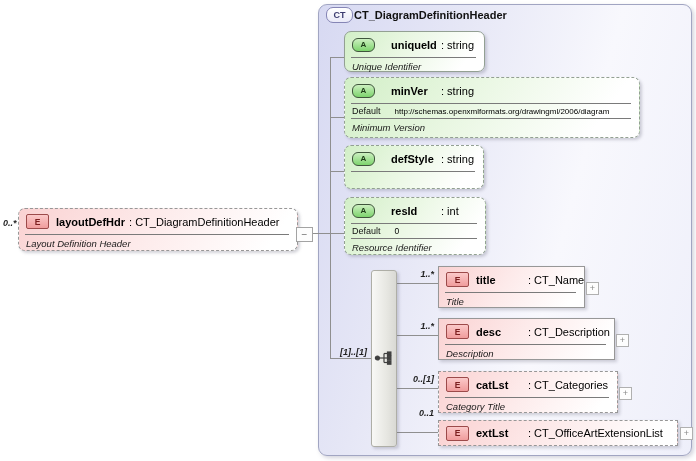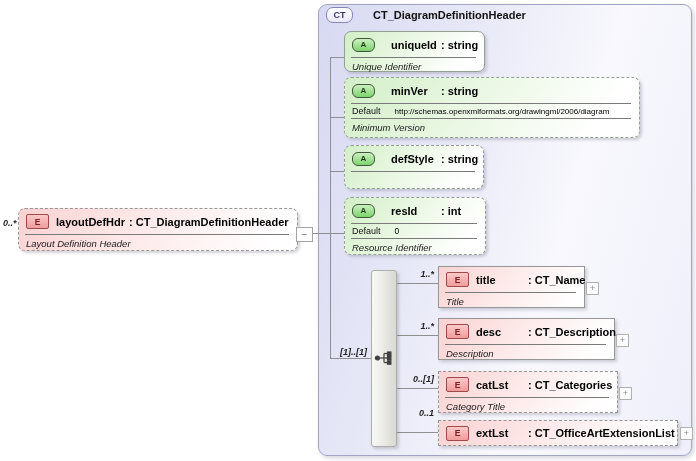--- a/index.html
+++ b/index.html
@@ -4,21 +4,21 @@
 <style>
   html,body{margin:0;padding:0;background:#fff;}
   .canvas{position:relative;width:696px;height:461px;background:#ffffff;overflow:hidden;
           font-family:"Liberation Sans",sans-serif;color:#000;}
   .abs{position:absolute;box-sizing:border-box;}
 
   
   .ct-container{left:318px;top:4px;width:374px;height:452px;border:1px solid #a1a5c2;border-radius:9px;
     background:linear-gradient(105deg,#d7d9f2 0%,#e6e7f6 30%,#f8f8fd 62%,#eeeffa 100%);
     box-shadow:2px 2px 4px rgba(130,130,155,.35);}
-  .ct-header{left:326px;top:7px;height:16px;display:flex;align-items:center;gap:20px;}
+  .ct-header{left:326px;top:7px;height:16px;display:flex;align-items:center;gap:1px;}
   .badge-ct{width:25px;height:14px;border:1px solid #8585b5;border-radius:7px;background:linear-gradient(#ffffff,#e9e9f8);
     color:#3c3c70;font-size:9px;font-weight:bold;display:flex;align-items:center;justify-content:center;}
   .ct-title{font-size:11px;font-weight:bold;color:#111;white-space:nowrap;}
 
   
   .box{position:absolute;box-sizing:border-box;border:1px solid #979797;
        box-shadow:2px 2px 3px rgba(110,110,130,.3);}
   .box.optional{border-style:dashed;}
   .attr{background:linear-gradient(125deg,#d2efc7 0%,#e9f7e2 40%,#ffffff 85%);border-radius:7px;border-color:#93a093;}
   .elem{background:linear-gradient(125deg,#fad2d2 0%,#fdeaea 45%,#ffffff 90%);}
@@ -27,21 +27,21 @@
   .trow{height:25px;display:flex;align-items:center;padding:0 6px 0 7px;white-space:nowrap;}
   .badge-a{flex:0 0 auto;width:21px;height:12px;border:1px solid #3f553c;border-radius:6px;
     background:linear-gradient(#ccf0c0,#7dd46d);color:#1e3c18;font-size:8px;font-weight:bold;
     display:flex;align-items:center;justify-content:center;}
   .badge-e{flex:0 0 auto;width:21px;height:13px;border:1px solid #9c4a4a;border-radius:2px;
     background:linear-gradient(#fbc9c9,#f09c9c);color:#7c2020;font-size:8.5px;font-weight:bold;
     display:flex;align-items:center;justify-content:center;}
   .nm{font-size:11px;font-weight:bold;margin-left:16px;min-width:46px;}
   .elem .nm{min-width:48px;margin-left:7px;}
   .nm.auto{min-width:0;text-align:right;}
-  .tp{font-size:11px;font-weight:bold;margin-left:4px;}
+  .tp{font-size:11px;font-weight:normal;margin-left:4px;}
   .sep{height:1px;background:#7a7a7a;margin:0 8px 0 6px;}
   .arow{font-size:9.5px;font-style:italic;color:#1a1a1a;padding:3px 8px 0 7px;white-space:nowrap;}
   .drow{height:14px;display:flex;align-items:center;padding:0 7px;white-space:nowrap;}
   .dlabel{font-size:9px;color:#111;text-align:center;}
   .dval{font-size:8.5px;font-weight:normal;margin-left:14px;}
   .dval.url{font-size:8px;}
 
   
   .seqbar{left:371px;top:270px;width:26px;height:177px;border:1px solid #aeaea6;border-radius:3px;
     background:linear-gradient(to right,#f8f8f6,#e7e7e2 60%,#d9d9d4);box-shadow:2px 2px 3px rgba(110,110,130,.3);}

